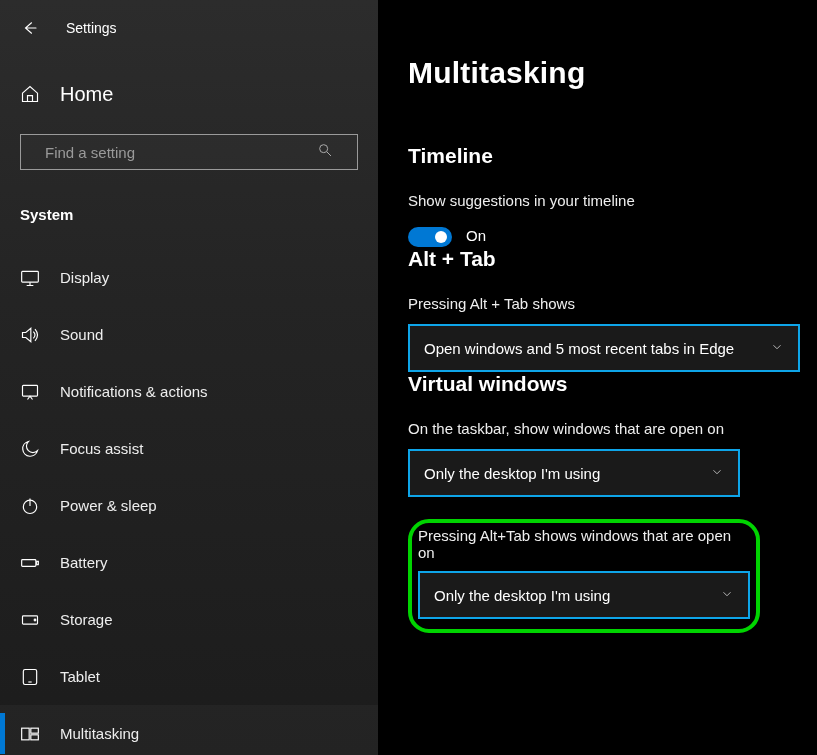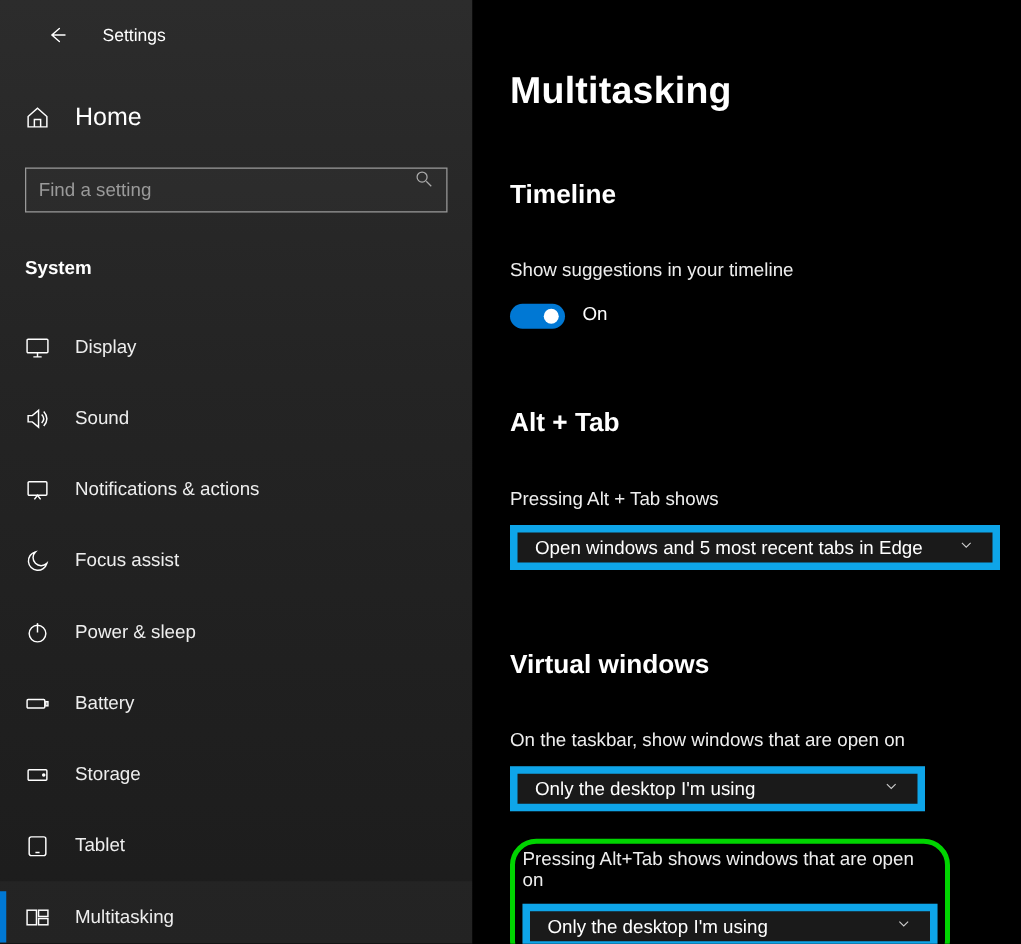--- a/index.html
+++ b/index.html
@@ -16,35 +16,36 @@
     width: 378px;
     height: 100%;
     background: linear-gradient(180deg, #2c2c2c 0%, #242424 40%, #1c1c1c 100%);
     position: relative;
     padding-top: 6px;
   }
   .top-row {
     display: flex;
     align-items: center;
     height: 44px;
-    padding-left: 36px;
+    padding-left: 20px;
     gap: 26px;
   }
   .back-btn {
     width: 20px; height: 20px;
     display: flex; align-items: center; justify-content: center;
     cursor: pointer;
   }
   .win-title { font-size: 14px; }
   .search-wrap {
     margin: 18px 20px 0 20px;
     height: 36px;
     border: 1px solid #9a9a9a;
     display: flex;
-    padding: 0 10px;
+    align-items: center;
+    padding: 0 24px;
     background: rgba(255,255,255,0.02);
   }
   .search-wrap input {
     flex: 1;
     background: transparent;
     border: none;
     outline: none;
     color: #bbb;
     font-size: 15px;
   }
@@ -92,23 +93,23 @@
   }
   
   .main {
     flex: 1;
     height: 100%;
     background: #000;
     padding: 56px 16px 0 30px;
     position: relative;
   }
   .page-title { font-size: 30px; font-weight: 600; letter-spacing: 0.2px; }
-  .section-title { font-size: 21px; font-weight: 600; margin-top: 64px; }
+  .section-title { font-size: 21px; font-weight: 600; }
   .section-title.first { margin-top: 54px; }
-  .setting-label { font-size: 15px; margin-top: 40px; color: #eee; }
+  .setting-label { font-size: 15px; margin-top: 24px; color: #eee; }
   .toggle-row {
     display: flex;
     align-items: flex-start;
     gap: 14px;
     margin-top: 18px;
   }
   .toggle {
     width: 44px; height: 20px;
     border-radius: 10px;
     background: #0078d4;
@@ -118,22 +119,22 @@
   .toggle .knob {
     position: absolute;
     width: 12px; height: 12px;
     background: #fff;
     border-radius: 50%;
     top: 4px; right: 5px;
   }
   .toggle-state { font-size: 15px; }
   .dropdown {
     margin-top: 12px;
-    height: 36px;
-    border: 6px solid #0ea5e9;
+    height: 48px;
+    border: 2px solid #0ea5e9;
     background: #1a1a1a;
     display: flex;
     align-items: center;
     justify-content: space-between;
     padding: 0 14px;
     font-size: 15px;
     cursor: pointer;
     width: 392px;
     max-width: 100%;
   }

